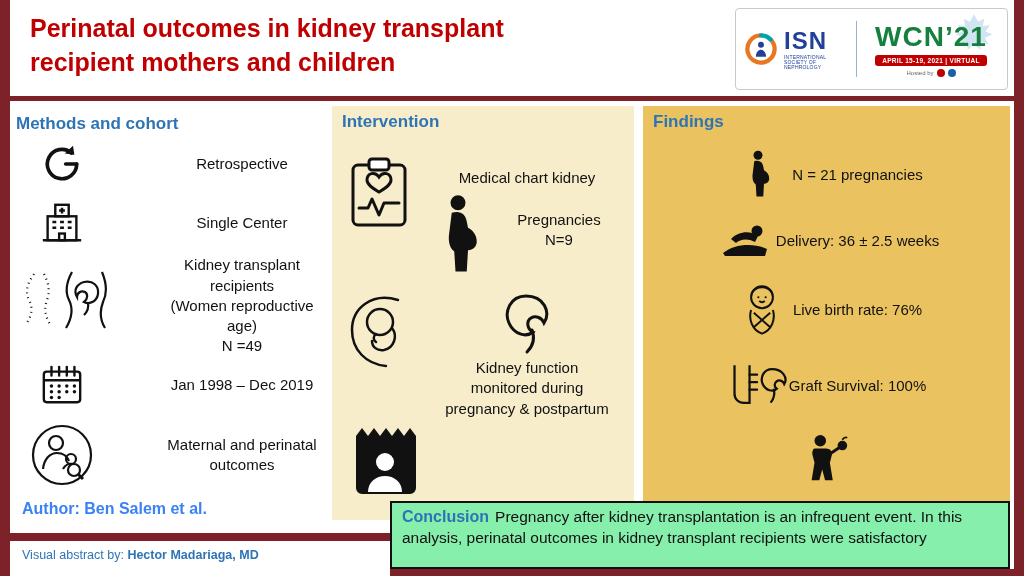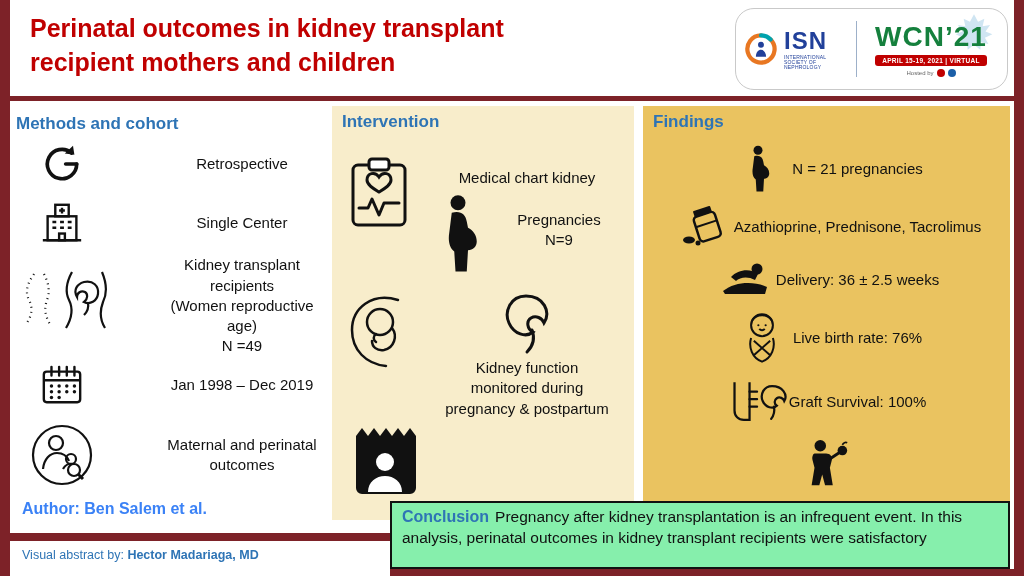--- a/index.html
+++ b/index.html
@@ -11,21 +11,21 @@
   .stripe-left { left:0; top:0; width:10px; height:576px; }
   .stripe-right { right:0; top:0; width:10px; height:576px; }
   .header-rule { left:0; top:96px; width:1024px; height:5px; }
   .footer-rule { left:10px; top:533px; width:381px; height:8px; }
   .bottom-rule { left:390px; top:569px; width:624px; height:7px; }
 
   .title { left:30px; top:12px; width:660px; font-size:25px; font-weight:bold;
            color:#c00000; line-height:1.35; white-space:pre-line; }
 
   .logo-box { left:735px; top:8px; width:273px; height:82px; border:1px solid #c9c9c9;
-              border-radius:19px; background:#fff; display:flex; align-items:center;
+              border-radius:4px; background:#fff; display:flex; align-items:center;
               padding:4px 8px; gap:6px; }
   .isn-text { display:flex; flex-direction:column; line-height:1; }
   .isn-name { font-size:24px; font-weight:bold; color:#21409a; letter-spacing:1px; }
   .isn-sub { font-size:5px; color:#21409a; width:66px; margin-top:2px; letter-spacing:.2px; }
   .logo-divider { width:1px; height:56px; background:#9db0c9; }
   .wcn-wrap { position:relative; flex:1; display:flex; flex-direction:column; align-items:center; }
   .leaf { position:absolute; right:2px; top:-8px; z-index:0; }
   .wcn-name { position:relative; z-index:1; font-size:28px; font-weight:bold; color:#15803d; letter-spacing:1px; }
   .date-badge { position:relative; z-index:1; margin-top:2px; background:#c00000; color:#fff;
                 font-size:6.5px; font-weight:bold; padding:2px 7px; border-radius:3px; letter-spacing:.3px; }
@@ -240,34 +240,20 @@
     <div class="f-row">
       <div class="f-icon">
         <svg width="30" height="48" viewBox="0 0 40 64" fill="#111">
           <circle cx="16" cy="7" r="6"></circle>
           <path d="M11 15 c7 -2 11 1 12 7 l1 5 c4 2 7 6 7 11 c0 4 -3 7 -7 7 l-1 17 h-9 l-1 -16 c-4 -3 -5 -9 -4 -15 z"></path>
         </svg>
       </div>
       <div class="f-label">N = 21 pregnancies</div>
     </div>
 
-    <div class="f-row">
-      <div class="f-icon">
-        <svg width="46" height="42" viewBox="0 0 46 42">
-          <g transform="rotate(-18 26 20)">
-            <rect x="16" y="8" width="22" height="26" rx="4" fill="none" stroke="#111" stroke-width="2.5"></rect>
-            <rect x="18" y="2" width="18" height="6" rx="1" fill="#111"></rect>
-            <path d="M16 18 h22" stroke="#111" stroke-width="2"></path>
-          </g>
-          <ellipse cx="9" cy="34" rx="6" ry="3.5" fill="#111"></ellipse>
-          <circle cx="18" cy="37" r="2.5" fill="#111"></circle>
-        </svg>
-      </div>
-      <div class="f-label">Azathioprine, Prednisone, Tacrolimus</div>
-    </div>
 
     <div class="f-row">
       <div class="f-icon">
         <svg width="48" height="36" viewBox="0 0 48 36">
           <circle cx="36" cy="8" r="5.5" fill="#111"></circle>
           <path d="M10 16 c7 -8 20 -9 27 -3 l-3 6 c-7 -4 -15 -3 -19 1 z" fill="#111"></path>
           <path d="M2 30 c12 -10 32 -10 44 -4 l-2 7 H4 z" fill="#111"></path>
         </svg>
       </div>
       <div class="f-label">Delivery: 36 ± 2.5 weeks</div>

